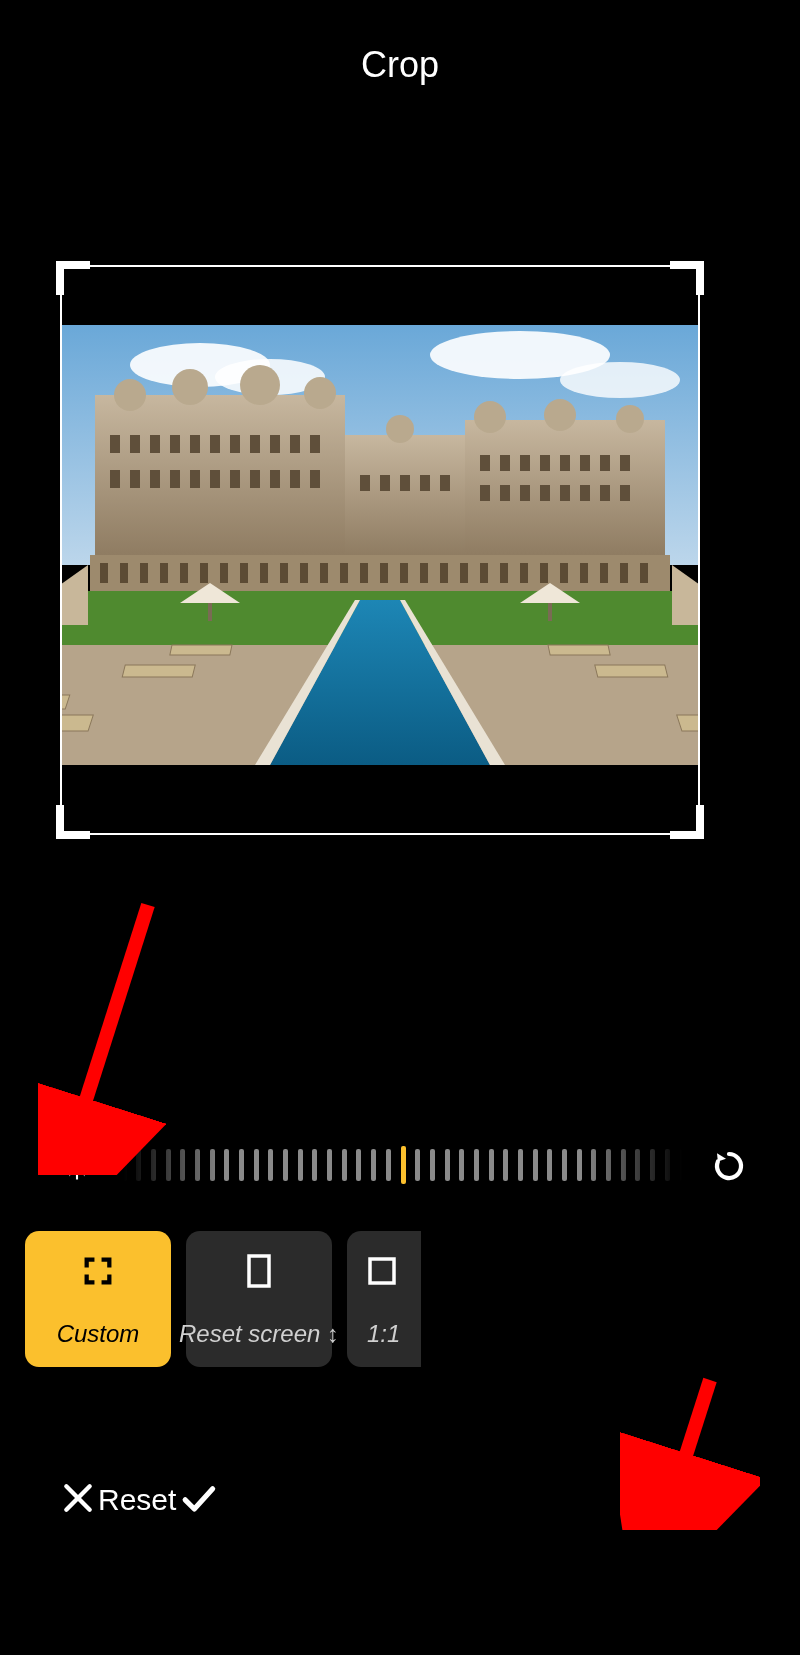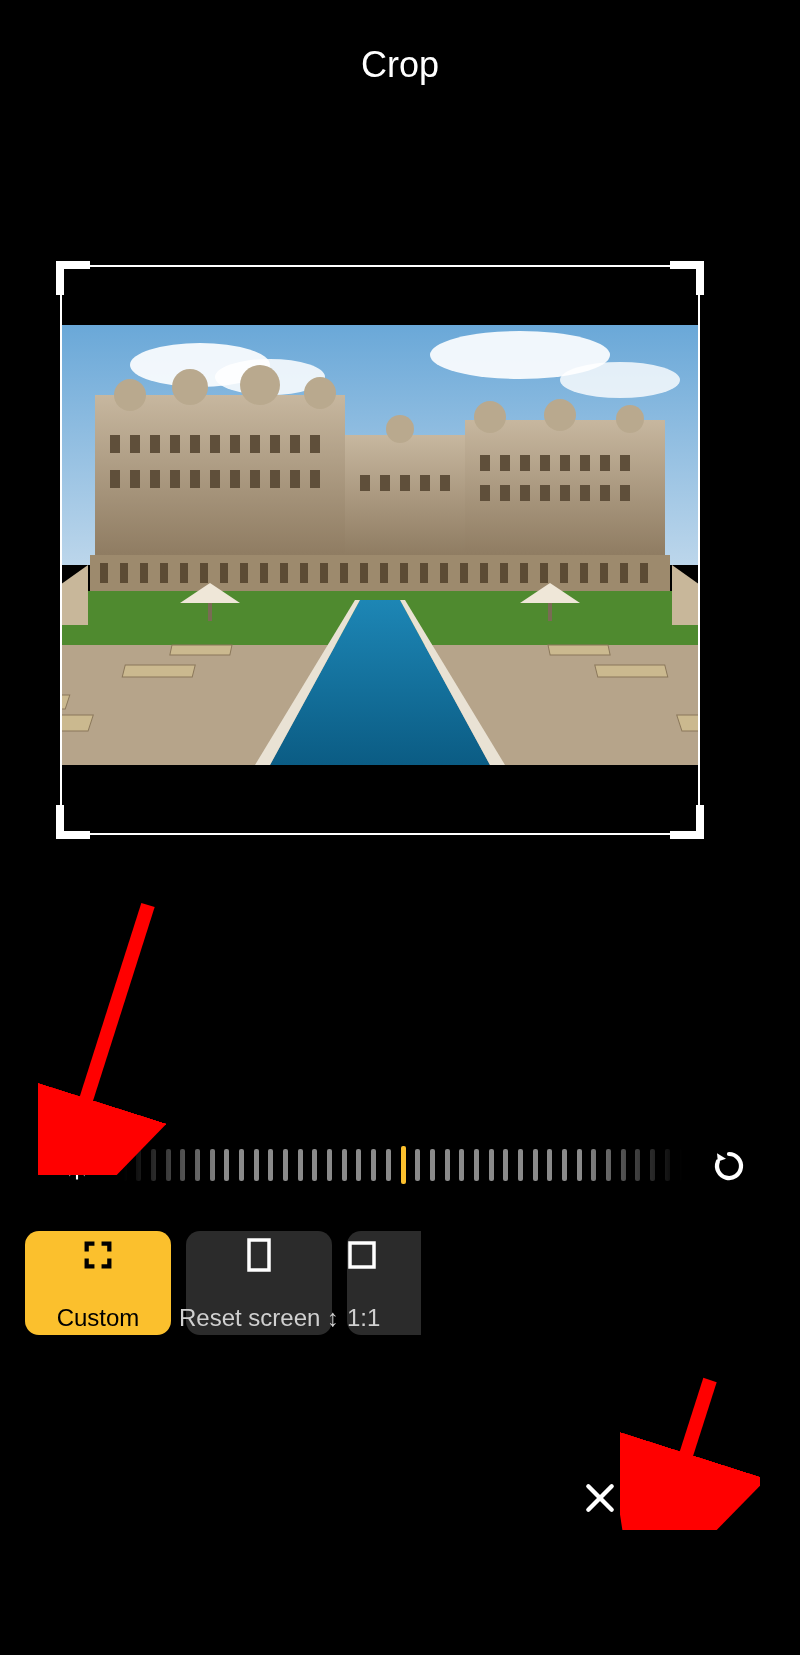--- a/index.html
+++ b/index.html
@@ -37,29 +37,29 @@
   .flip-btn { width: 58px; margin-left: 48px; display:flex; justify-content:center; align-items:center; }
   .rotate-btn { width: 58px; margin-right: 42px; display:flex; justify-content:center; align-items:center; }
   .ruler { flex: 1; height: 46px; position: relative; margin: 0 18px; overflow: hidden;
     -webkit-mask-image: linear-gradient(to right, transparent, #000 18%, #000 82%, transparent);
             mask-image: linear-gradient(to right, transparent, #000 18%, #000 82%, transparent); }
   .tick { position: absolute; top: 6px; width: 5px; height: 32px; background: #8a8a8a; border-radius: 2px; }
   .tick.center { background: #fbc02d; height: 38px; top: 3px; }
 
   
   .ratio-strip { position: absolute; top: 1231px; left: 25px; right: 0; height: 146px; display: flex; gap: 15px; }
-  .ratio-card { width: 146px; height: 104px; background: #2b2b2b; border-radius: 14px; display: flex; flex-direction: column; align-items: center; justify-content: center; gap: 28px; flex: 0 0 auto; }
+  .ratio-card { width: 146px; height: 136px; background: #2b2b2b; border-radius: 14px; display: flex; flex-direction: column; align-items: center; justify-content: center; gap: 28px; flex: 0 0 auto; font-style: italic; }
   .ratio-card.active { background: #fbc02d; }
   .ratio-card .icon { height: 42px; display:flex; align-items:center; justify-content:center; }
   .ratio-card .label { font-size: 24px; color: #d0d0d0; white-space: nowrap; }
   .ratio-card.active .label { color: #000; }
-  .ratio-card.partial { width: 74px; border-top-right-radius:0; border-bottom-right-radius:0; align-items:flex-start; }
-
-  
-  .bottom-bar { position: absolute; top: 1460px; left: 0; right: 0; height: 80px; display: flex; align-items: center; justify-content: flex-end; padding: 0 58px; }
+  .ratio-card.partial { width: 74px; border-top-right-radius:0; border-bottom-right-radius:0; align-items:flex-start; padding-left:20px; }
+
+  
+  .bottom-bar { position: absolute; top: 1460px; left: 0; right: 0; height: 80px; display: flex; align-items: center; justify-content: flex-start; padding: 0 58px; }
   .bottom-bar .reset { font-size: 30px; font-weight: 400; }
 
   
   .arrow-svg { position: absolute; pointer-events: none; }
 </style>
 </head>
 <body>
 
 <div class="header">
   <span>Crop</span>

